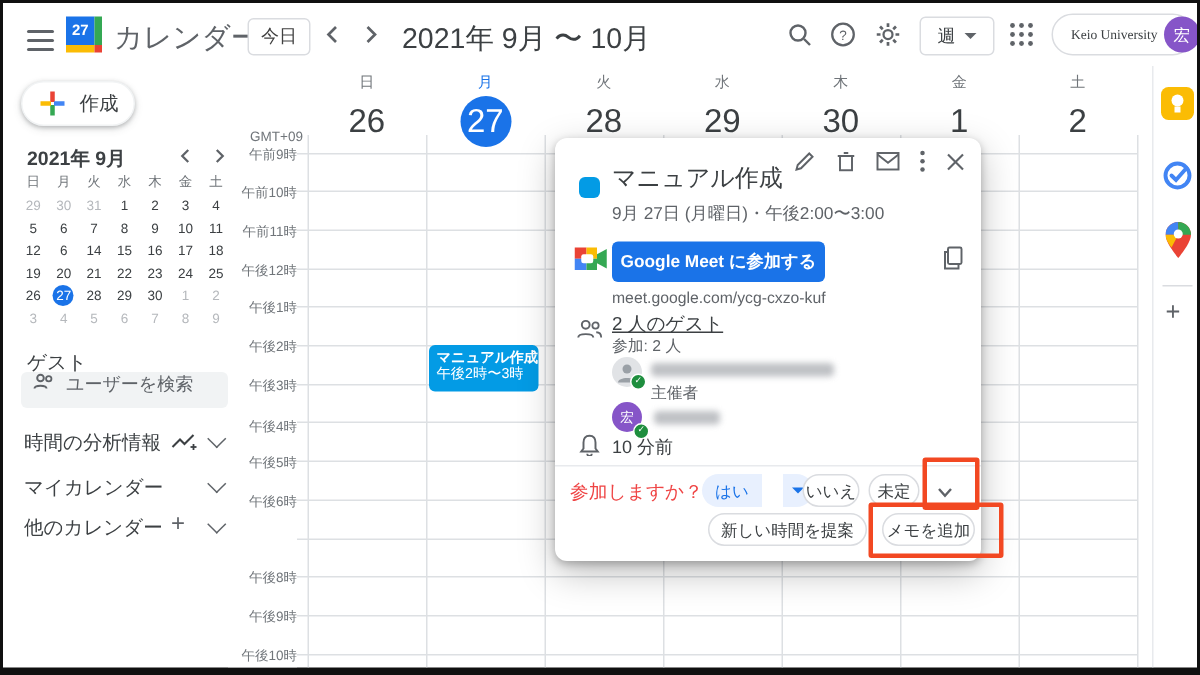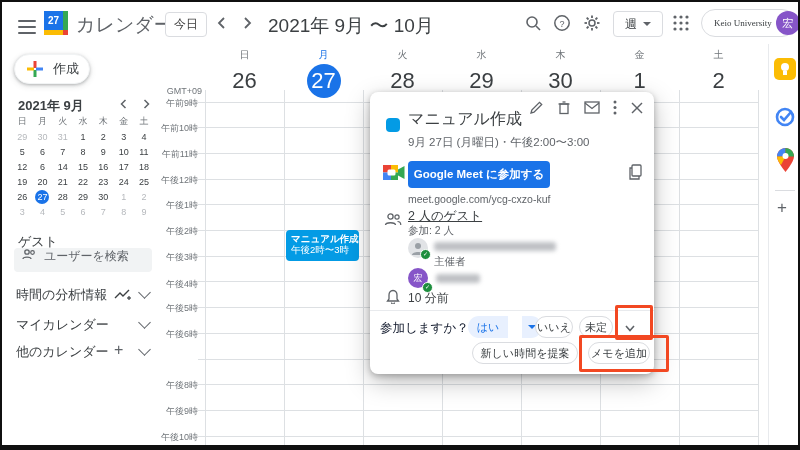--- a/index.html
+++ b/index.html
@@ -77,21 +77,21 @@
   .pp-link{position:absolute;left:38px;top:101px;font-size:10.5px;color:#5f6368;}
   .pp-guestct{position:absolute;left:38px;top:116px;font-size:12.5px;color:#3c4043;text-decoration:underline;}
   .pp-attend{position:absolute;left:38px;top:132px;font-size:10.5px;color:#5f6368;}
   .g-avatar{position:absolute;width:20px;height:20px;border-radius:50%;}
   .g-check{position:absolute;right:-3px;bottom:-2px;width:9px;height:9px;border-radius:50%;background:#1e8e3e;border:1.5px solid #fff;
            color:#fff;font-size:6px;line-height:9px;text-align:center;}
   .blurbar{position:absolute;height:9px;border-radius:3px;background:#a9acb1;filter:blur(2px);opacity:.75;}
   .pp-org{position:absolute;left:64px;top:163px;font-size:10.5px;color:#5f6368;}
   .pp-remind{position:absolute;left:38px;top:198px;font-size:12px;color:#3c4043;}
   .pp-div{position:absolute;left:0;top:218px;width:100%;height:1px;background:#e8eaed;}
-  .pp-q{position:absolute;left:10px;top:228px;font-size:12.5px;color:#0f172a;}
+  .pp-q{position:absolute;left:10px;top:228px;font-size:12.5px;color:#ef4444;}
   .pill{position:absolute;height:22px;border:1px solid #dadce0;border-radius:12px;background:#fff;font-size:11px;color:#3c4043;
         display:flex;align-items:center;justify-content:center;box-sizing:border-box;}
   .yes-wrap{position:absolute;left:98px;top:224px;display:flex;gap:14px;}
   .yes-main{width:40px;height:22px;background:#e8f0fe;color:#1a73e8;font-size:11px;border-radius:12px 0 0 12px;
             display:flex;align-items:center;justify-content:center;}
   .yes-dd{width:20px;height:22px;background:#e8f0fe;border-radius:0 12px 12px 0;display:flex;align-items:center;justify-content:center;}
   .yes-dd .caret{border-top-color:#1a73e8;}
   .pp-chevdn{position:absolute;left:253px;top:230px;}
   .redbox{position:absolute;border:3px solid #f24822;border-radius:2px;z-index:20;background:transparent;}
 </style>

